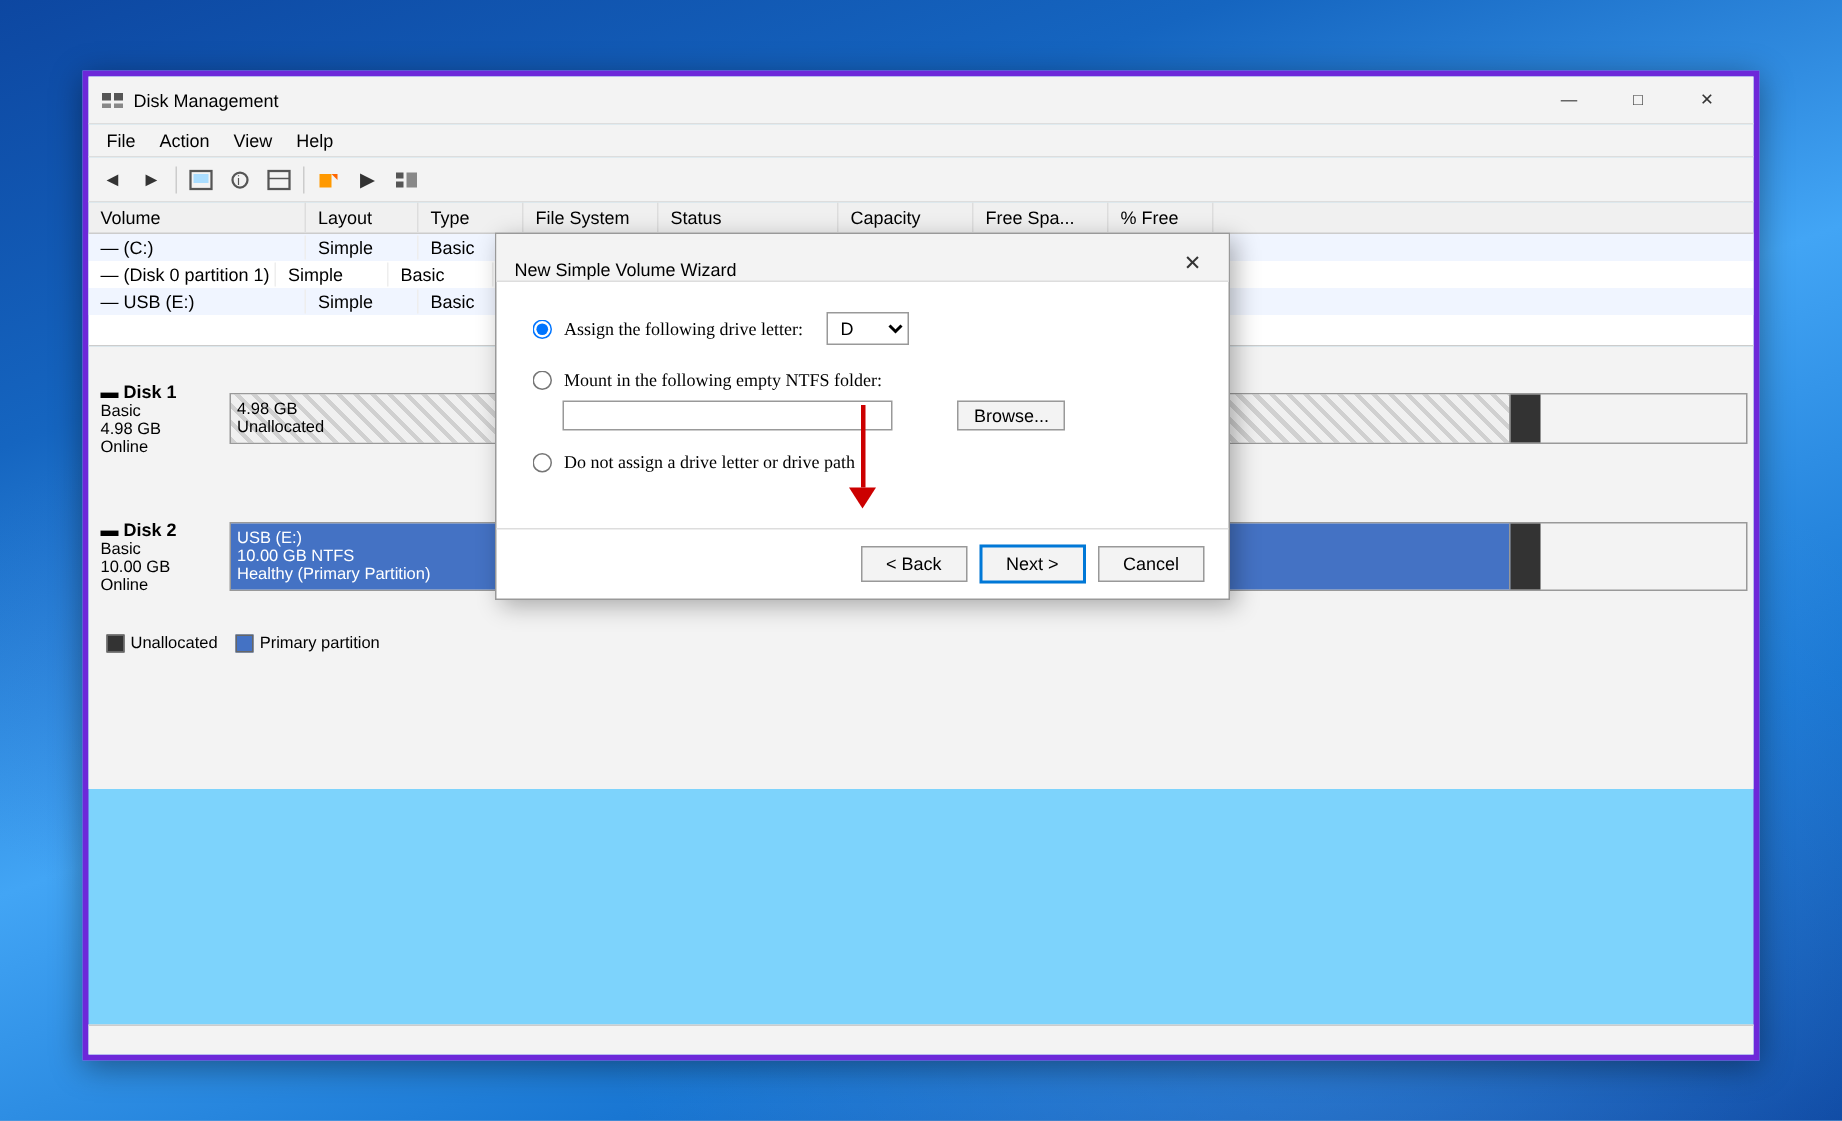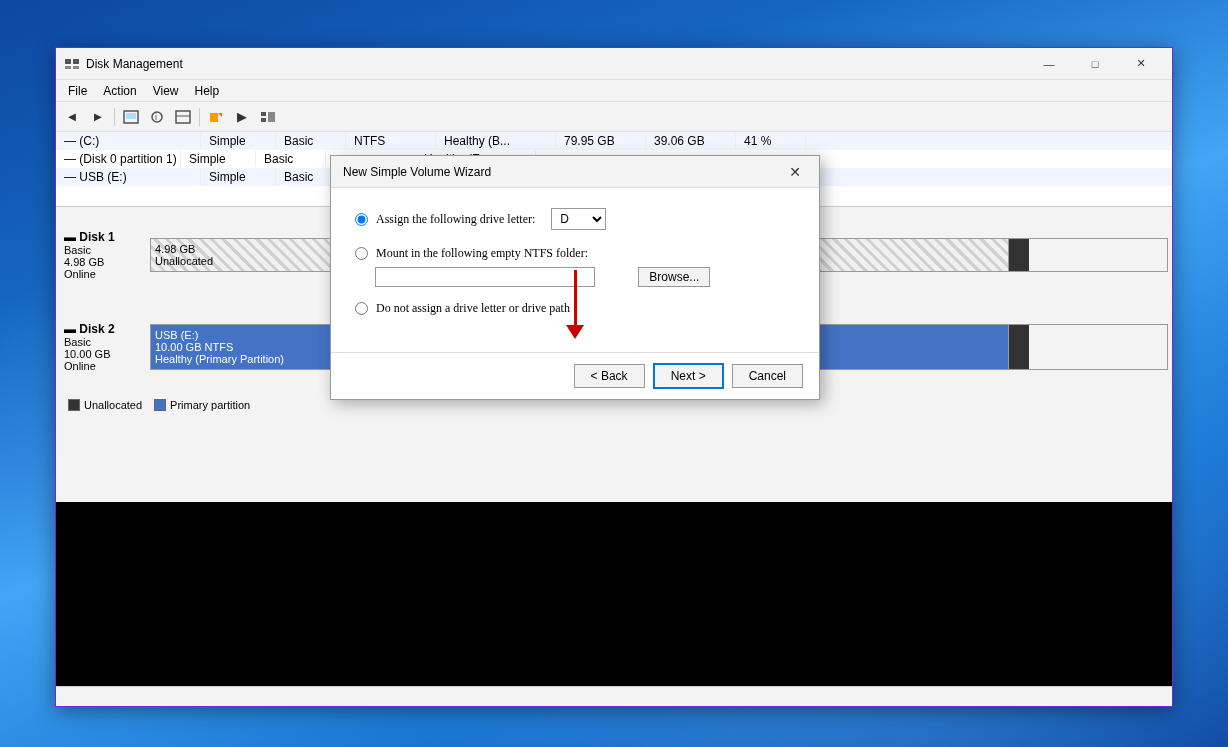--- a/index.html
+++ b/index.html
@@ -22,22 +22,22 @@
         linear-gradient(160deg, #0d47a1 0%, #1565c0 25%, #42a5f5 50%, #1976d2 75%, #0d47a1 100%);
     }
 
     
     .main-window {
       position: absolute;
       top: 47px;
       left: 55px;
       width: 1118px;
       height: 660px;
-      background: #000000;
-      border: 1px solid #6d28d9;
+      background: #7dd3fc;
+      border: 4px solid #6d28d9;
       box-shadow: 0 4px 20px rgba(0,0,0,0.4);
     }
 
     
     .title-bar {
       display: flex;
       align-items: center;
       height: 32px;
       background: #f3f3f3;
       border-bottom: 1px solid #ddd;
@@ -207,21 +207,21 @@
       position: absolute;
       top: 155px;
       left: 330px;
       width: 490px;
       background: white;
       border: 1px solid #999;
       box-shadow: 4px 4px 15px rgba(0,0,0,0.3);
     }
     .dialog-title-bar {
       display: flex;
-      align-items: center;
+      align-items: flex-end;
       height: 32px;
       background: #f3f3f3;
       border-bottom: 1px solid #ddd;
       padding: 0 12px;
     }
     .dialog-title {
       flex: 1;
       font-size: 12px;
       font-weight: normal;
       color: #000;
@@ -398,20 +398,30 @@
     <button class="toolbar-btn">▶</button>
     <button class="toolbar-btn">
       <svg width="16" height="16">
           <rect x="1" y="3" width="5" height="4" fill="#555"></rect>
           <rect x="1" y="9" width="5" height="4" fill="#555"></rect>
           <rect x="8" y="3" width="7" height="10" fill="#888"></rect>
         </svg>
     </button>
   </div>
 
+  <div class="col-header-row">
+    <div class="col-header" style="width:145px">Volume</div>
+    <div class="col-header" style="width:75px">Layout</div>
+    <div class="col-header" style="width:70px">Type</div>
+    <div class="col-header" style="width:90px">File System</div>
+    <div class="col-header" style="width:120px">Status</div>
+    <div class="col-header" style="width:90px">Capacity</div>
+    <div class="col-header" style="width:90px">Free Spa...</div>
+    <div class="col-header" style="width:70px">% Free</div>
+  </div>
 
   <div class="volume-list">
 
     <div class="volume-row" style="background:#f0f5ff;">
       <div class="vol-cell" style="width:145px">— (C:)</div>
       <div class="vol-cell" style="width:75px">Simple</div>
       <div class="vol-cell" style="width:70px">Basic</div>
       <div class="vol-cell" style="width:90px">NTFS</div>
       <div class="vol-cell" style="width:120px">Healthy (B...</div>
       <div class="vol-cell" style="width:90px">79.95 GB</div>

